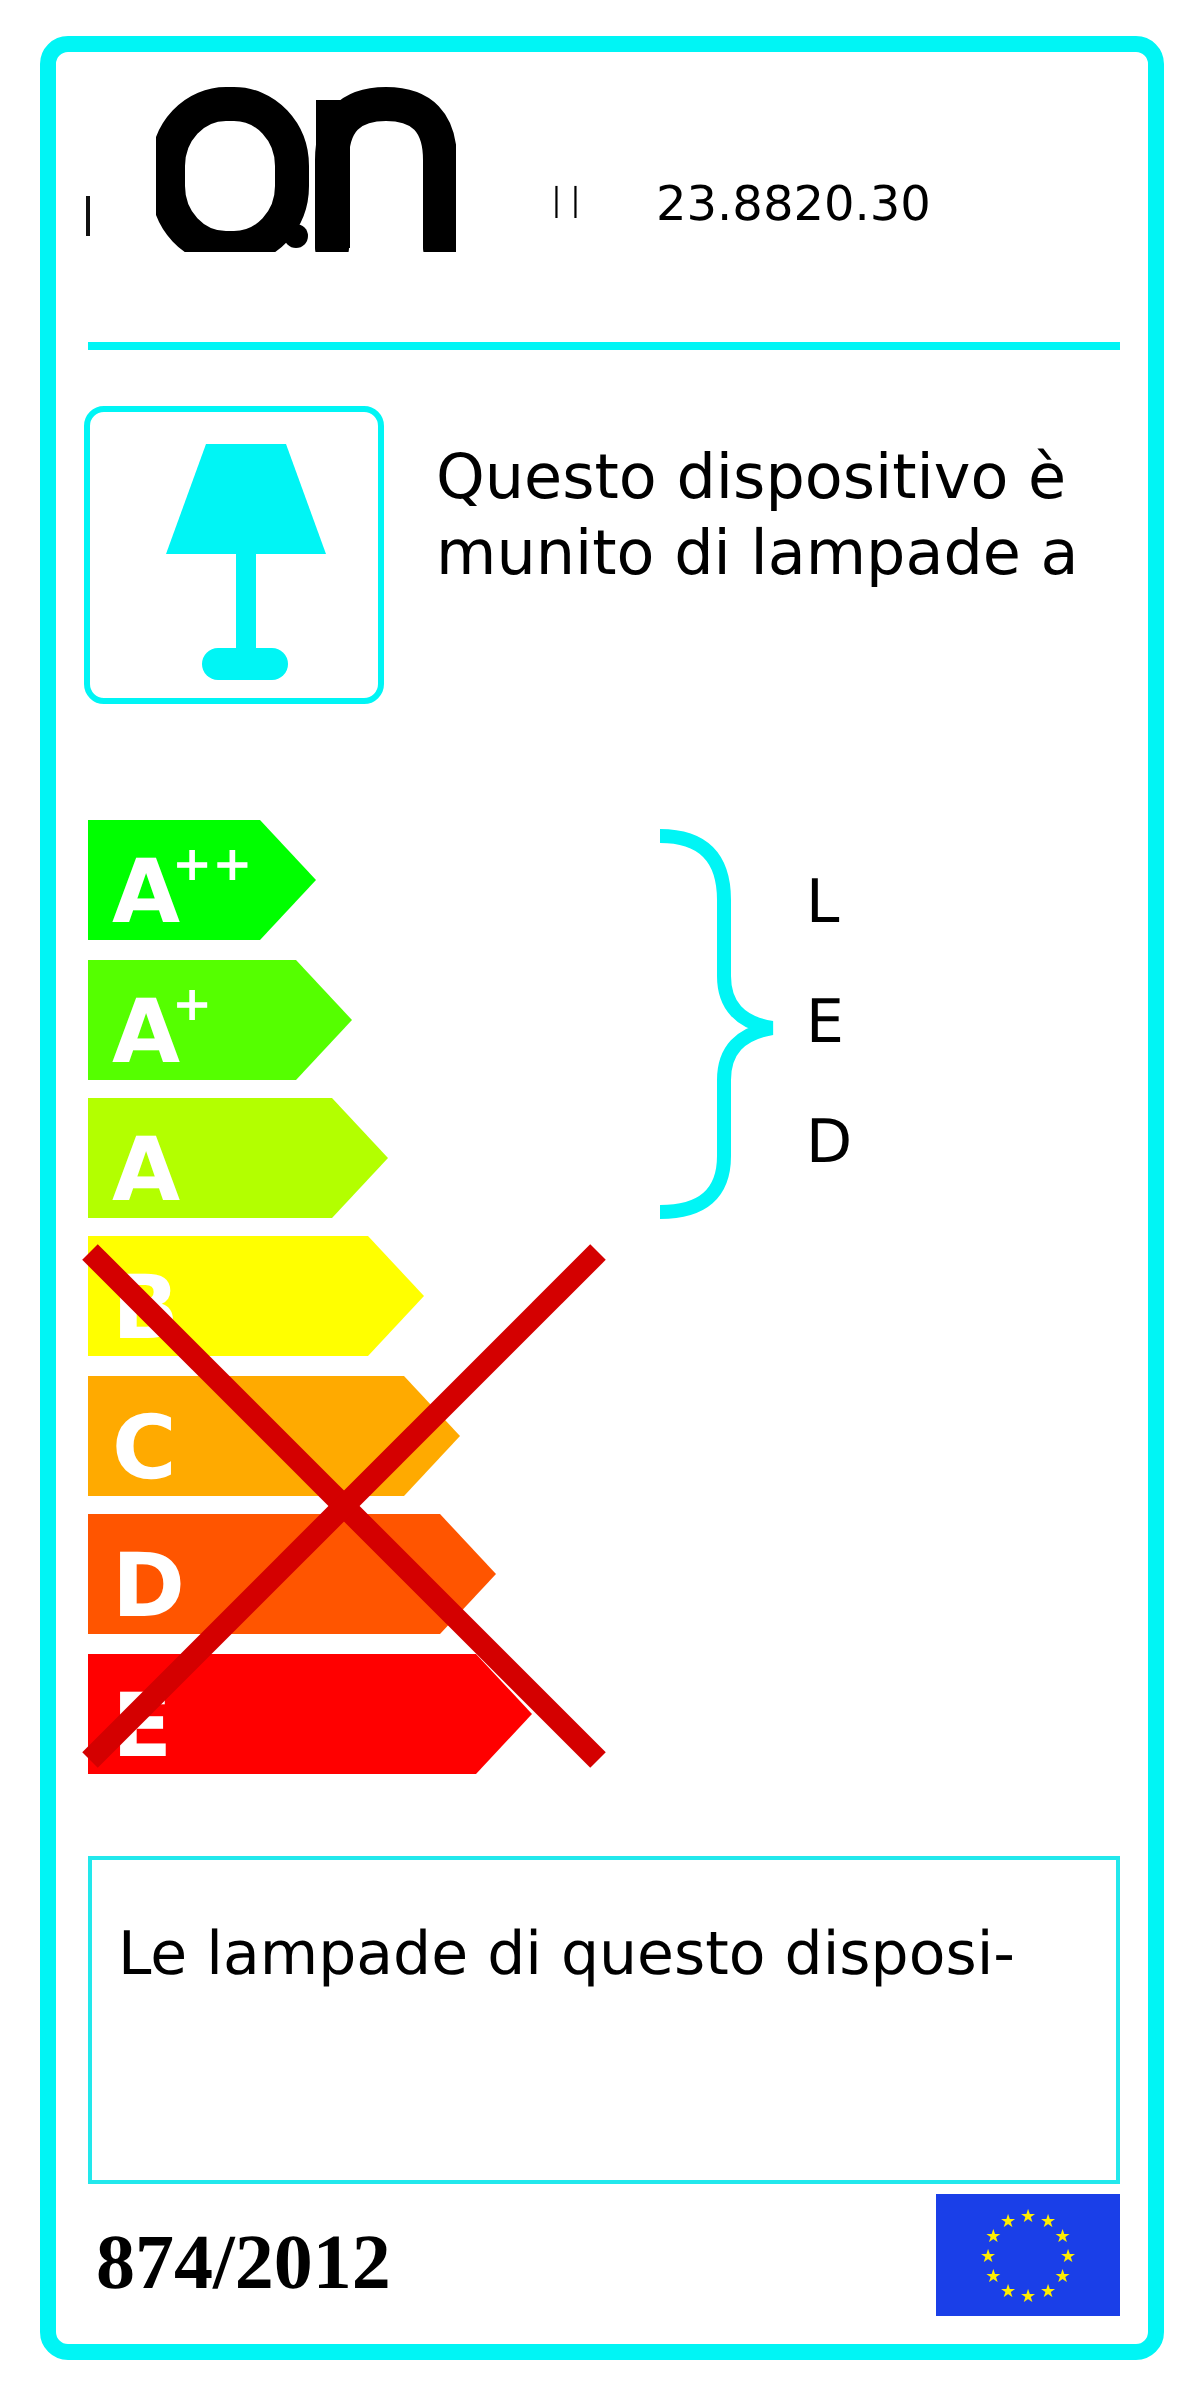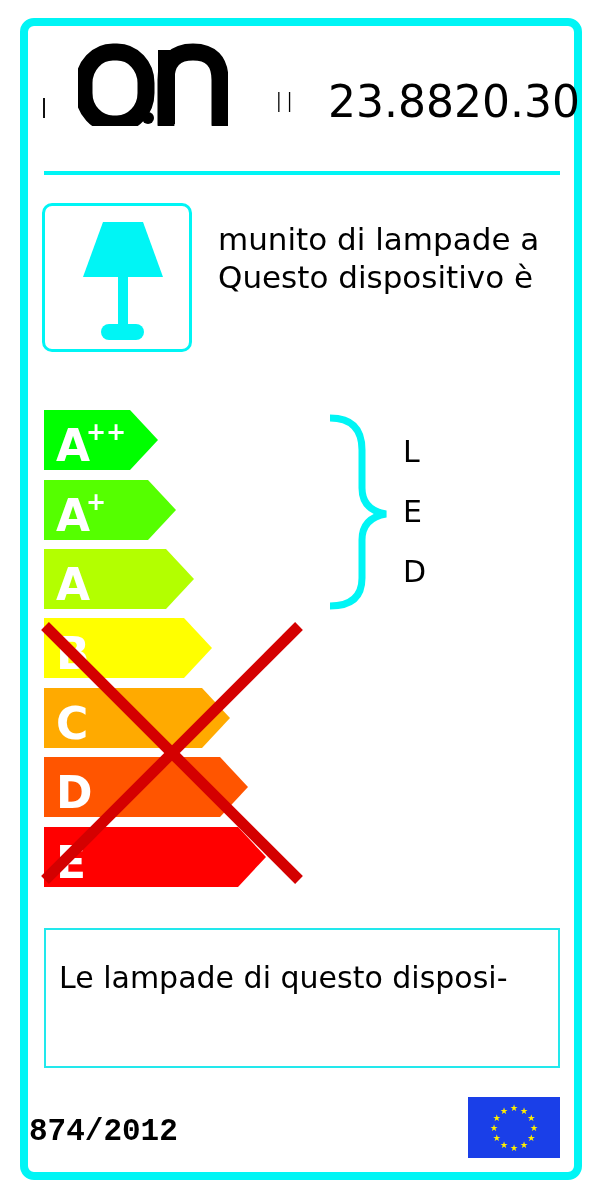--- a/index.html
+++ b/index.html
@@ -1,33 +1,33 @@
 <!DOCTYPE html>
 <html><head>
 <meta charset="utf-8">
 <style>
   html, body { margin: 0; padding: 0; background: #ffffff; }
   body { width: 600px; height: 1200px; position: relative; overflow: hidden; font-family: "Liberation Sans", sans-serif; color: #000; }
   .frame { position: absolute; left: 20px; top: 18px; width: 546px; height: 1146px; border: 8px solid #00f5f5; border-radius: 14px; }
   .abs { position: absolute; }
   .tick1 { left: 43px; top: 98px; width: 2px; height: 20px; background: #111; }
   .logo { left: 78px; top: 40px; width: 150px; height: 86px; }
-  .sep-mark { left: 275px; top: 88px; font-size: 26px; letter-spacing: 3px; font-family: "DejaVu Sans", sans-serif; font-weight: 300; line-height: 30px; }
-  .model { left: 328px; top: 80px; font-size: 44px; line-height: 44px; font-family: "DejaVu Sans", sans-serif; letter-spacing: 0px; text-align: center; }
+  .sep-mark { left: 275px; top: 88px; font-size: 22px; letter-spacing: 3px; font-family: "DejaVu Sans", sans-serif; font-weight: 300; line-height: 30px; }
+  .model { left: 328px; top: 80px; font-size: 24px; line-height: 44px; font-family: "DejaVu Sans", sans-serif; letter-spacing: 0px; text-align: center; }
   .divider { left: 44px; top: 171px; width: 516px; height: 4px; background: #00f5f5; }
   .lamp-box { left: 42px; top: 203px; width: 150px; height: 149px; border: 3px solid #00f5f5; border-radius: 10px; box-sizing: border-box; }
   .lamp-box svg { position: absolute; left: 0; top: 0; }
   .intro { left: 218px; top: 220px; width: 340px; font-size: 31px; line-height: 38px; font-family: "DejaVu Sans", sans-serif; }
   .classes { left: 0; top: 0; width: 600px; height: 900px; }
   .brace { left: 322px; top: 410px; }
   .led-letters { left: 403px; top: 432px; width: 40px; font-size: 30px; font-family: "DejaVu Sans", sans-serif; }
   .led-letters div { height: 60px; line-height: 40px; }
-  .note-box { left: 44px; top: 928px; width: 516px; height: 140px; border: 2px solid #22e8ec; box-sizing: border-box; }
+  .note-box { left: 44px; top: 928px; width: 516px; height: 164px; border: 2px solid #22e8ec; box-sizing: border-box; }
   .note-text { position: absolute; left: 13px; top: 28px; width: 495px; font-size: 30px; line-height: 40px; font-family: "DejaVu Sans", sans-serif; }
-  .regulation { left: 29px; top: 1112px; font-size: 31px; font-weight: bold; line-height: 40px; font-family: Liberation Mono, monospace; }
+  .regulation { left: 48px; top: 1112px; font-size: 39px; font-weight: bold; line-height: 40px; font-family: Liberation Serif, serif; }
   .eu-flag { left: 468px; top: 1097px; width: 92px; height: 61px; }
 </style>
 </head>
 <body>
 
 <div class="frame"></div>
 
 <div class="abs tick1"></div>
 
 <svg class="abs logo" viewBox="0 0 150 86">
@@ -47,22 +47,22 @@
 
 <div class="abs lamp-box">
   <svg width="150" height="149" viewBox="0 0 150 149">
     <polygon points="58,16 98,16 118,71 38,71" fill="#00f5f5"></polygon>
     <rect x="73" y="70" width="10" height="52" fill="#00f5f5"></rect>
     <rect x="56" y="118" width="43" height="16" rx="8" fill="#00f5f5"></rect>
   </svg>
 </div>
 
 <div class="abs intro">
+  <div>Questo dispositivo è</div>
   <div>munito di lampade a</div>
-  <div>Questo dispositivo è</div>
 </div>
 
 <svg class="abs classes" width="600" height="900" viewBox="0 0 600 900">
   <g>
     <polygon points="44,410 130,410 158,440 130,470 44,470" fill="#00ff00"></polygon>
     <text x="56" y="461" font-family="DejaVu Sans, sans-serif" font-weight="bold" font-size="44" fill="#fff">A</text>
     <text x="86" y="440" font-family="DejaVu Sans, sans-serif" font-weight="bold" font-size="24" fill="#fff">++</text>
   </g>
   <g>
     <polygon points="44,480 148,480 176,510 148,540 44,540" fill="#55ff00"></polygon>

